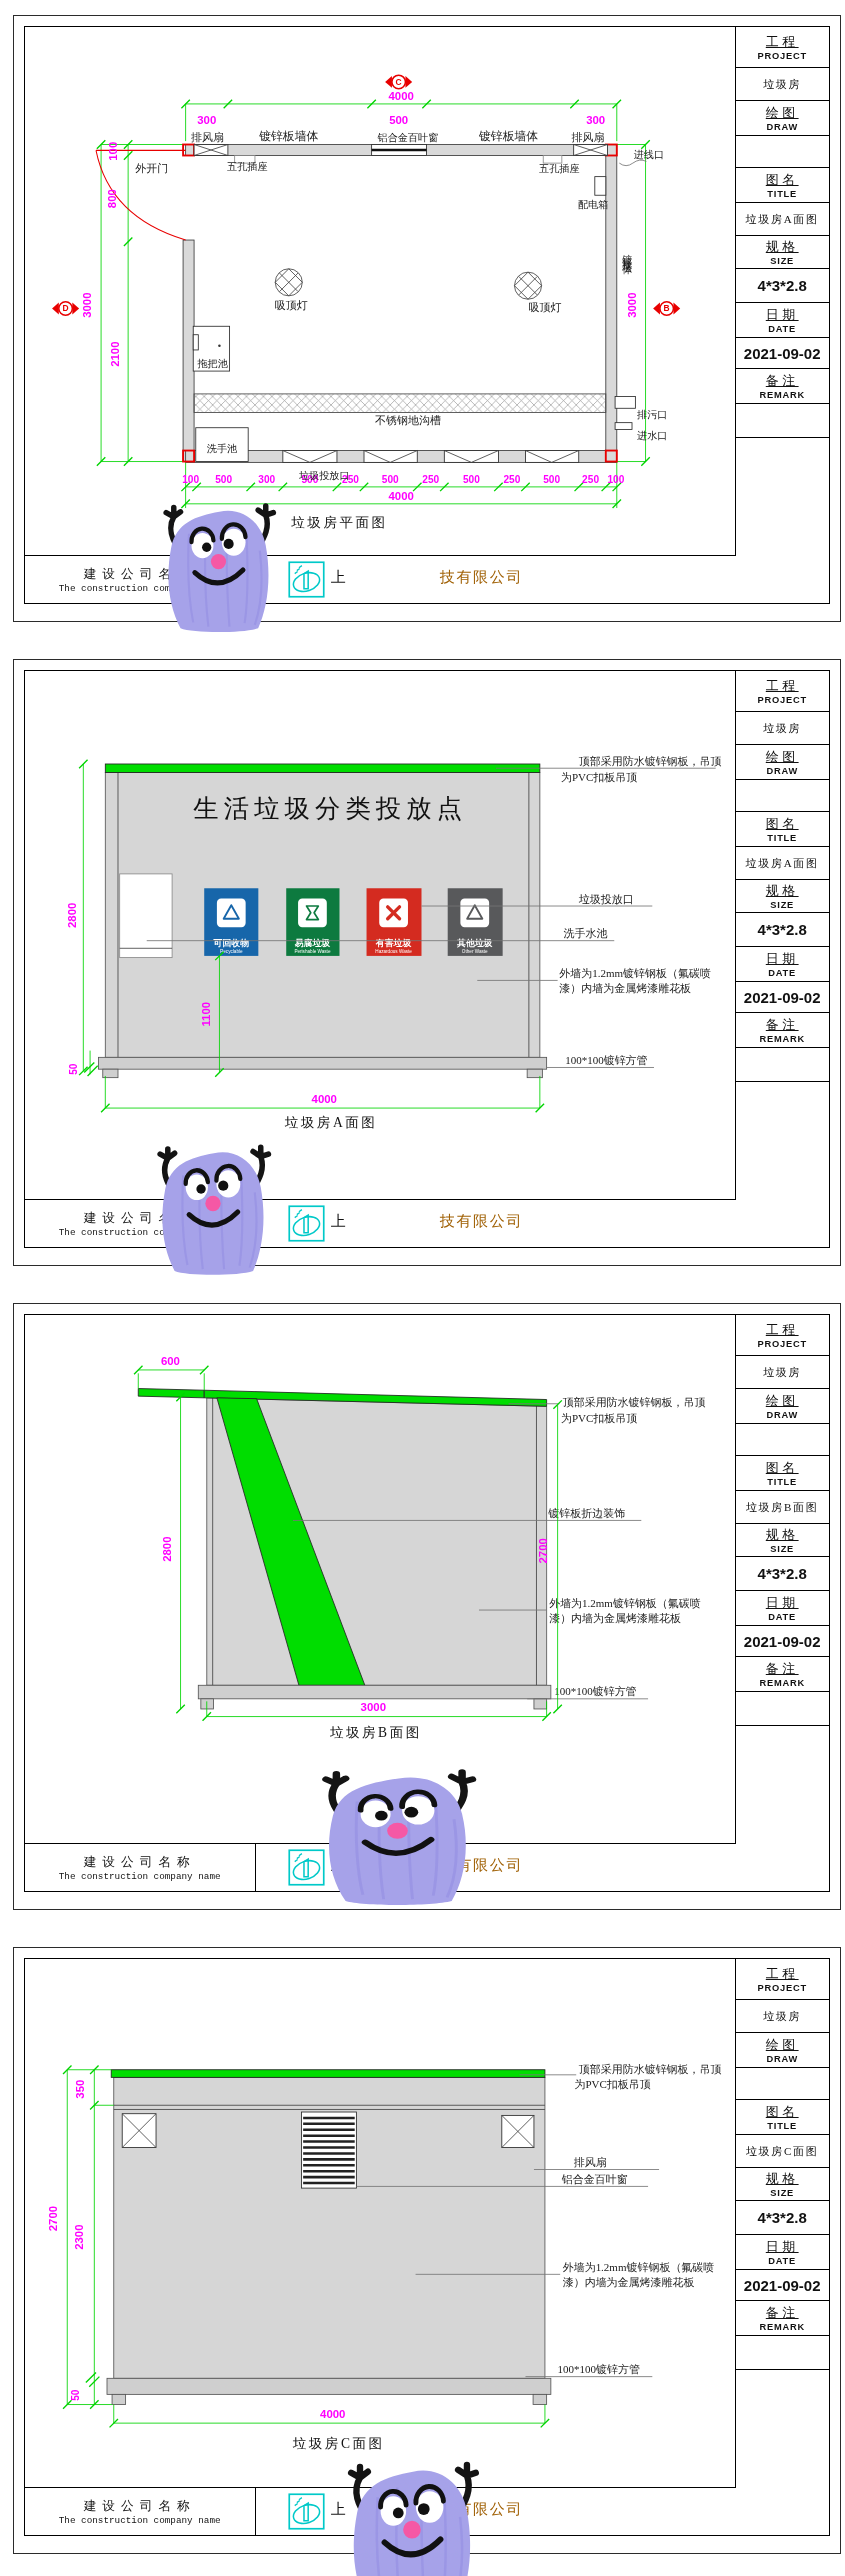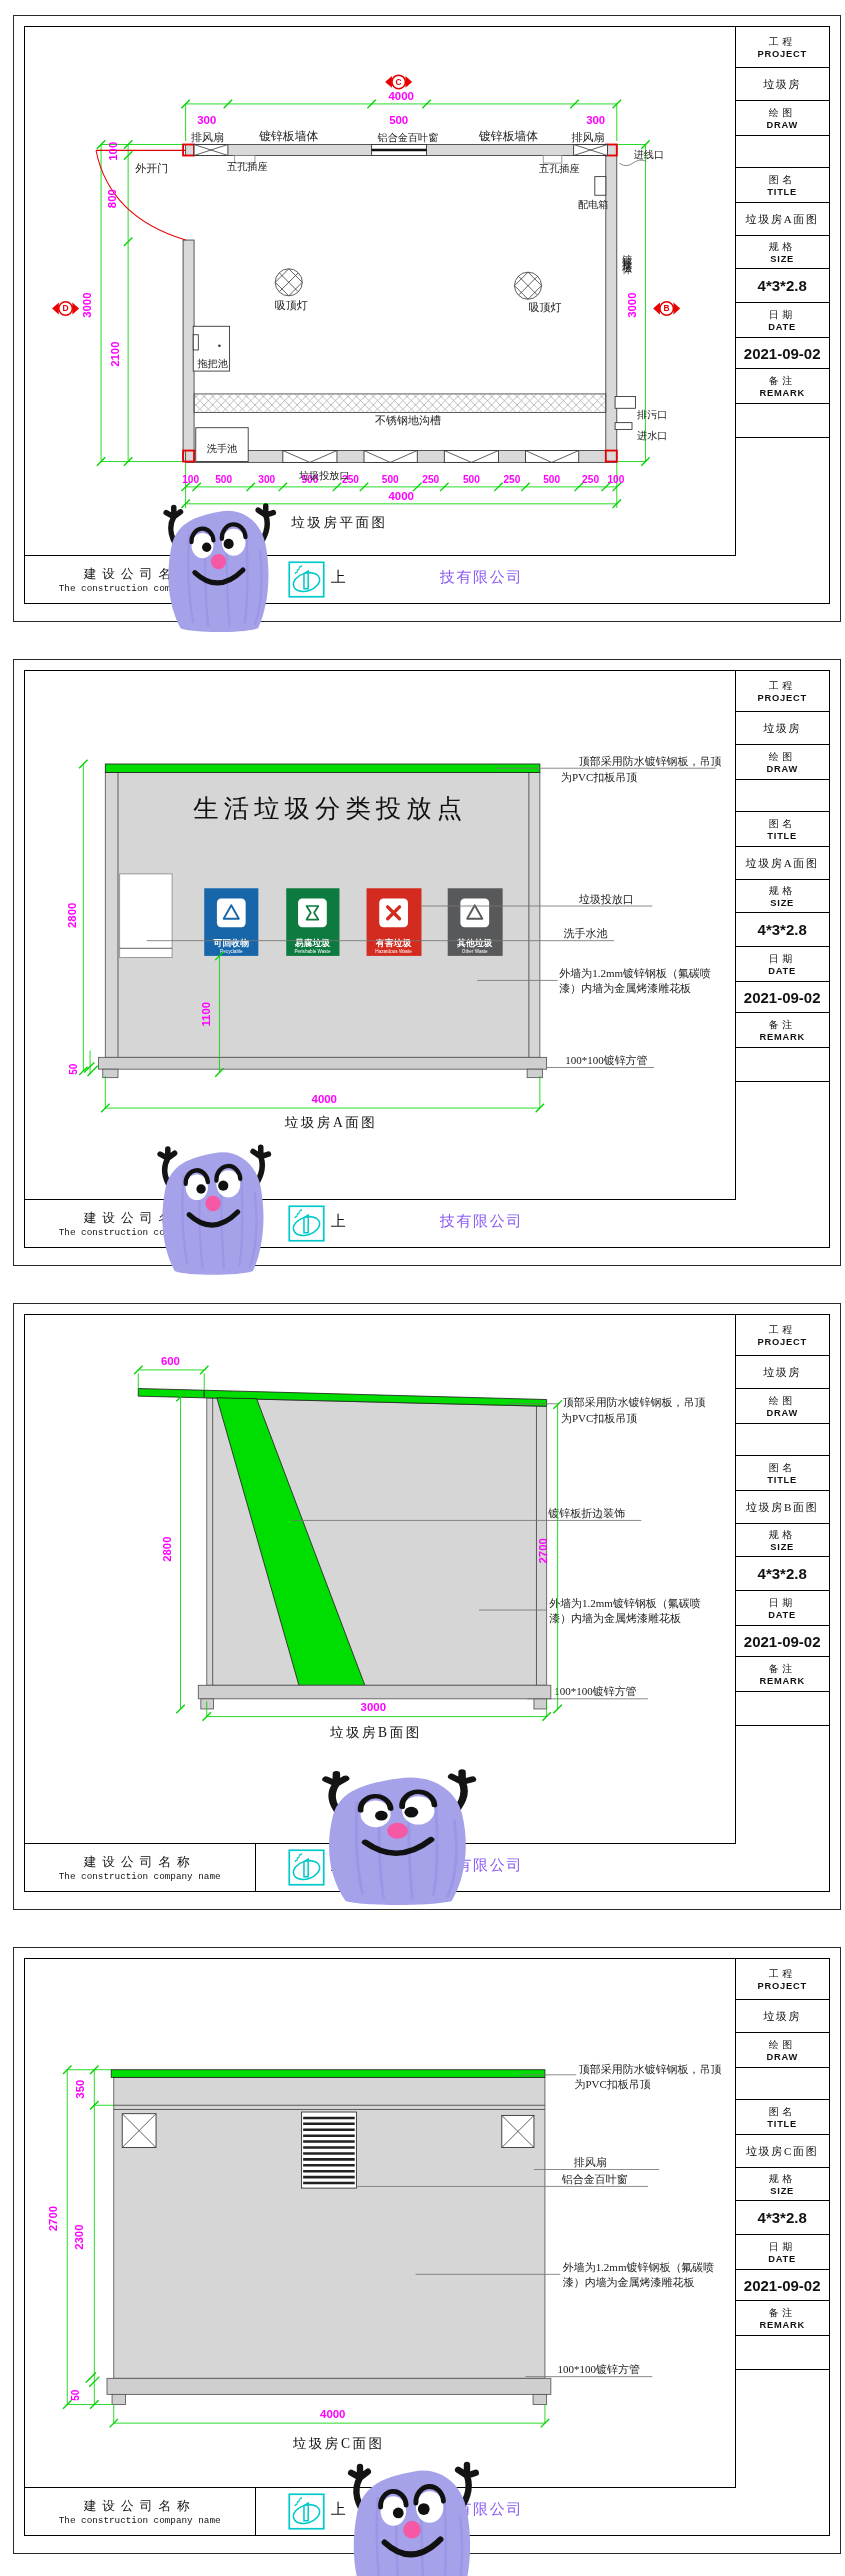--- a/index.html
+++ b/index.html
@@ -4,32 +4,32 @@
 <style>
   html,body{margin:0;padding:0;background:#fff;}
   #page{position:relative;width:845px;height:2576px;background:#fff;overflow:hidden;
         font-family:"Liberation Serif",serif;}
   .sheet{position:absolute;left:12.7px;width:826px;height:605px;border:0.8px solid #2b2b2b;background:#fff;}
   .frame{position:absolute;left:10px;right:10px;top:10px;bottom:17px;border:1.7px solid #000;}
   .tblock{position:absolute;top:0;bottom:0;right:0;width:93px;border-left:1.7px solid #000;
           display:flex;flex-direction:column;background:#fff;}
   .tbr{border-bottom:0.8px solid #000;display:flex;flex-direction:column;align-items:center;justify-content:center;overflow:hidden;}
   .tbr:last-child{border-bottom:none;}
-  .tb-cn{font-size:10px;letter-spacing:3.4px;color:#111;}
+  .tb-cn{font-size:13px;letter-spacing:3.4px;color:#111;text-decoration:underline;}
   .tb-en{font-size:9.3px;font-weight:700;letter-spacing:0.8px;color:#111;font-family:"Liberation Sans",sans-serif;}
   .tb-val{font-size:11px;letter-spacing:1.7px;color:#111;}
   .tb-valb{font-size:15px;font-weight:700;color:#111;font-family:"Liberation Sans",sans-serif;}
   .footer{position:absolute;left:0;right:93px;bottom:0;height:47px;border-top:1.7px solid #000;background:#fff;}
   .fcell{position:absolute;left:0;top:0;bottom:0;width:230px;border-right:1.7px solid #000;
          display:flex;flex-direction:column;align-items:center;justify-content:center;}
   .fc-cn{font-size:12.7px;letter-spacing:6px;color:#111;}
   .fc-en{font-size:9.3px;color:#111;font-family:"Liberation Mono",monospace;}
   .logo{position:absolute;left:263px;top:5px;width:37px;height:37px;}
   .nameL{position:absolute;left:306px;top:12px;font-size:15px;color:#111;letter-spacing:1.7px;}
-  .nameR{position:absolute;left:415px;top:12px;font-size:15px;color:#8b5cf6;letter-spacing:1.7px;}
+  .nameR{position:absolute;left:415px;top:12px;font-size:15px;color:#a16207;letter-spacing:1.7px;}
   .draw{position:absolute;inset:0;}
   .vtext{position:absolute;left:606px;top:230px;height:100px;writing-mode:vertical-rl;text-orientation:upright;
          font-size:10px;letter-spacing:2.5px;color:#1a1a1a;}
   .mascot{position:absolute;z-index:5;}
   
   .gl{stroke:#00d400;stroke-width:1;fill:none}
   .gt{stroke:#00d400;stroke-width:1.6;fill:none}
   .ld{stroke:#767676;stroke-width:1;fill:none}
   .dim{fill:#ff00ff;font:700 13.5px "Liberation Sans",sans-serif}
   .dimS{font-size:12px}

